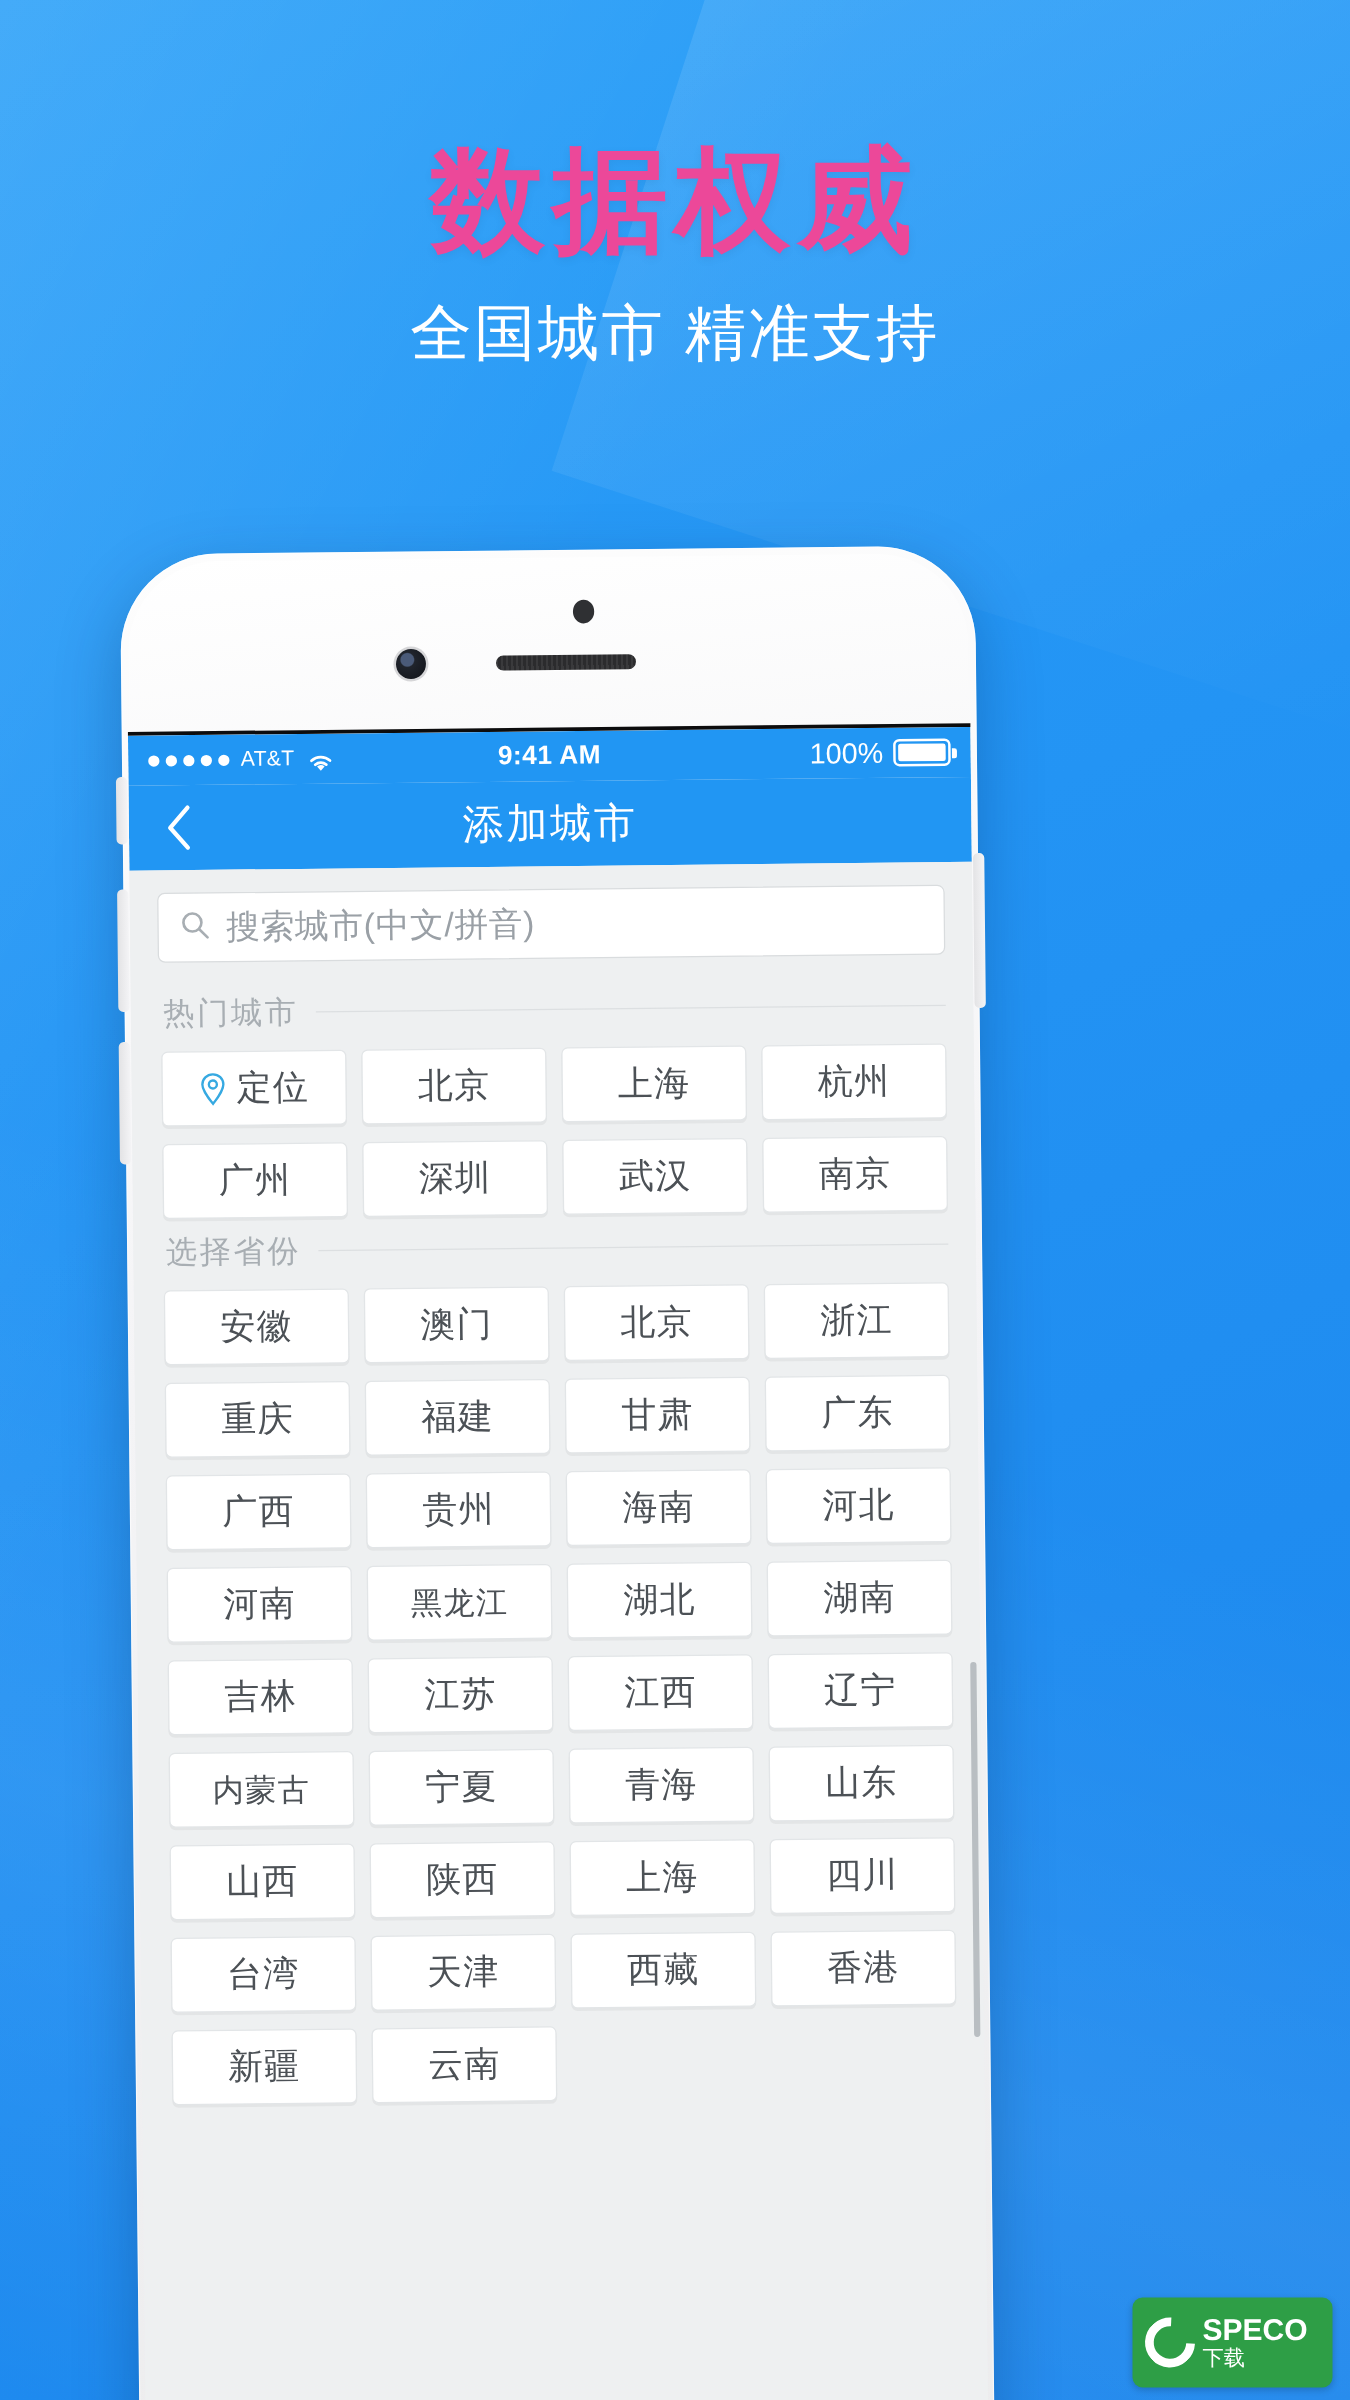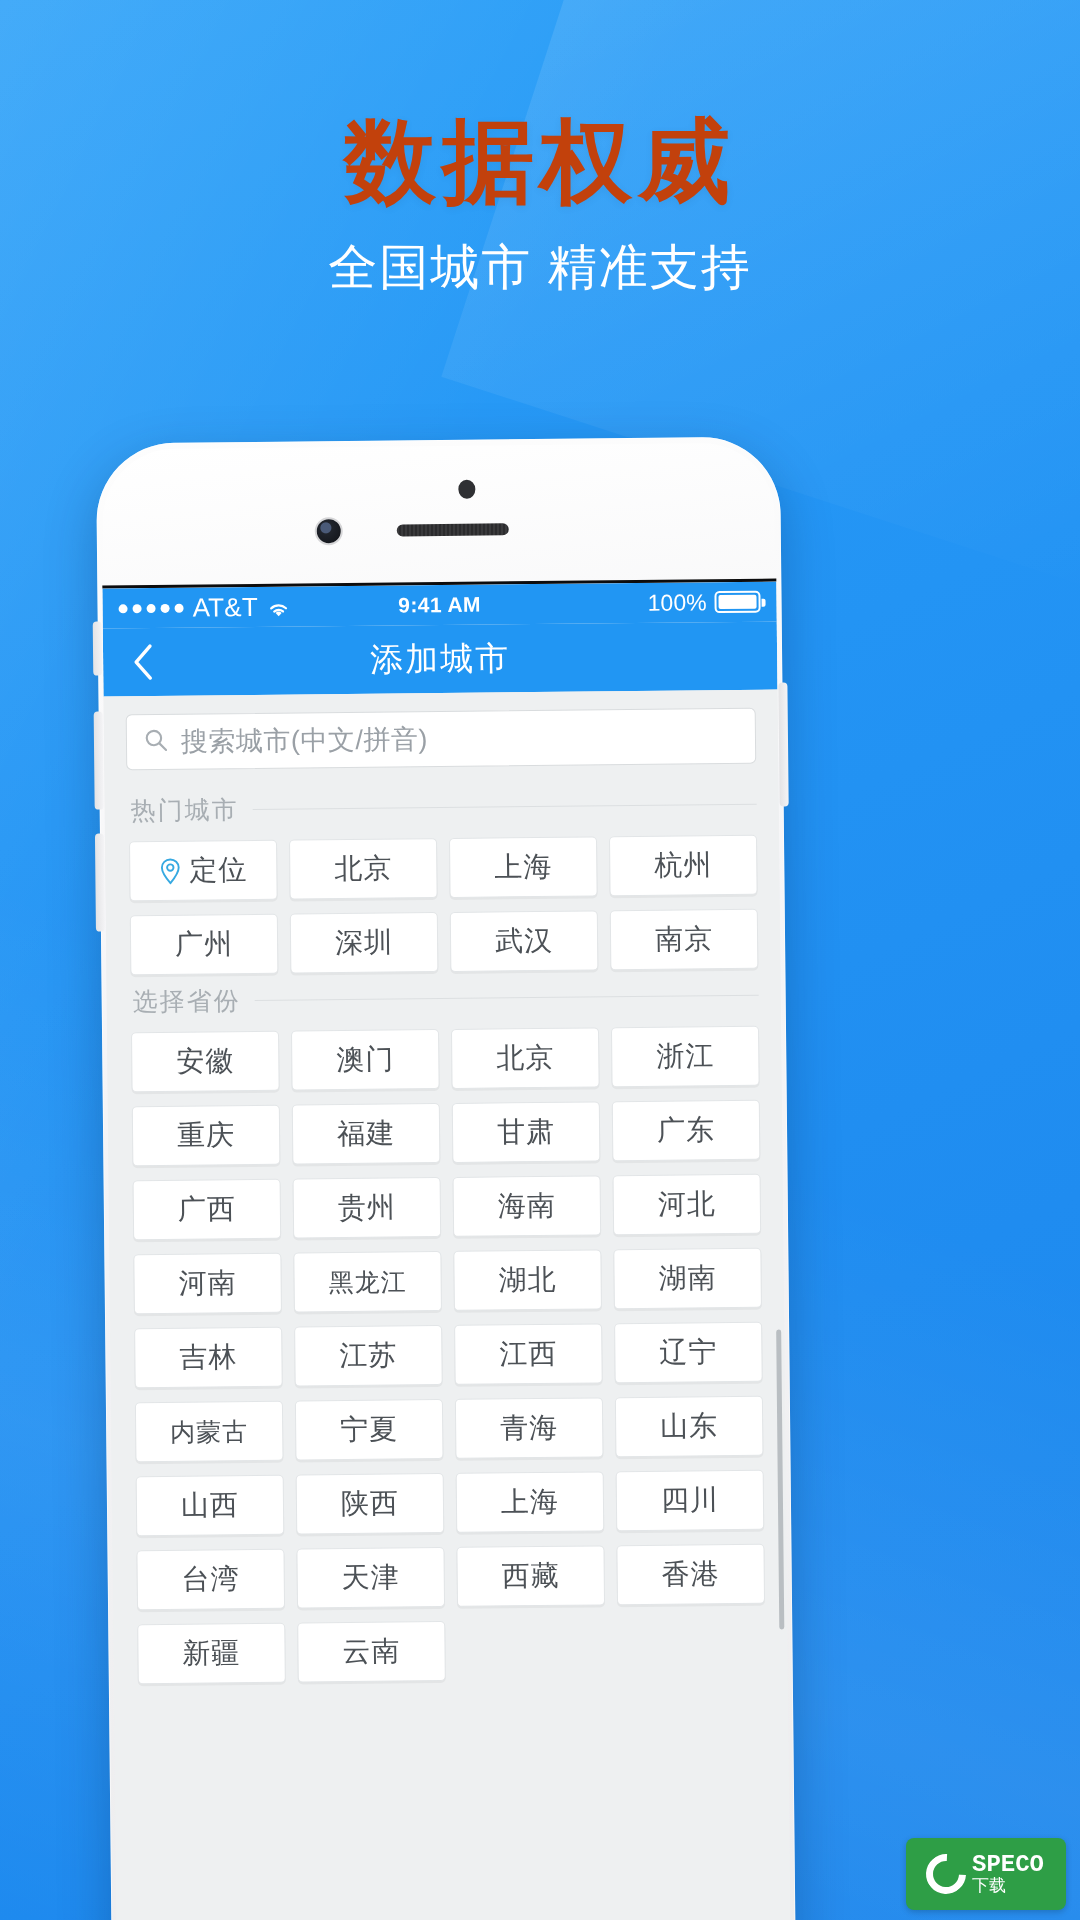--- a/index.html
+++ b/index.html
@@ -24,21 +24,21 @@
     position: absolute; right: -140px; top: -120px;
     width: 700px; height: 620px;
     background: linear-gradient(135deg, rgba(255,255,255,0.13), rgba(255,255,255,0));
     transform: rotate(18deg);
     pointer-events: none;
   }
 
   
   .promo { position: absolute; top: 112px; left: 0; right: 0; text-align: center; }
   .promo-title {
-    color: #c2410c;
+    color: #ec4899;
     font-size: 92px;
     line-height: 1.08;
     font-weight: 700;
     letter-spacing: 6px;
     text-shadow: 0 2px 8px rgba(0,0,0,0.06);
   }
   .promo-sub {
     margin-top: 27px;
     color: #ffffff;
     font-size: 49px;
@@ -98,21 +98,21 @@
     border-top: 3px solid #0c0c0d;
   }
   .statusbar {
     height: 40px; background: #2196f3; color: #ffffff;
     display: flex; align-items: center; padding: 0 16px;
     font-size: 23px;
   }
   .sb-left { display: flex; align-items: center; gap: 9px; flex: 1; }
   .dots { display: flex; gap: 5px; }
   .dots i { width: 9px; height: 9px; border-radius: 50%; background: #fff; display: block; }
-  .carrier { font-size: 26px; letter-spacing: .2px; }
+  .carrier { font-size: 17px; letter-spacing: .2px; }
   .wifi { width: 24px; height: 18px; display: inline-block; }
   .sb-center { font-size: 21px; font-weight: 700; letter-spacing: .4px; }
   .sb-right { flex: 1; display: flex; align-items: center; justify-content: flex-end; gap: 8px; }
   .batt-pct { font-size: 23px; }
   .batt {
     width: 46px; height: 22px; border: 2px solid #fff; border-radius: 5px;
     position: relative; padding: 2px;
   }
   .batt::after {
     content: ""; position: absolute; right: -7px; top: 6px;
@@ -162,23 +162,22 @@
     position: absolute; right: 3px; top: 640px; width: 5px; height: 300px;
     background: #b9bec2; border-radius: 3px;
   }
 
   
   .watermark {
     position: absolute; right: 14px; bottom: 10px;
     width: 160px; height: 72px; border-radius: 8px;
     background: #2e9e46;
     display: flex; align-items: center; gap: 6px;
-    padding: 6px 20px;
+    padding: 6px 10px;
     box-shadow: 0 2px 6px rgba(0,0,0,.2);
-    font-family: Liberation Mono, monospace;
   }
   .wm-c {
     width: 40px; height: 40px; border-radius: 50%;
     border: 7px solid #ffffff; border-right-color: transparent;
     transform: rotate(-42deg);
     flex: none;
   }
   .wm-text { color: #ffffff; font-size: 24px; font-weight: 700; line-height: 1.05; letter-spacing: 0px; }
   .wm-text small { display: block; font-size: 17px; font-weight: 400; }
 </style>

